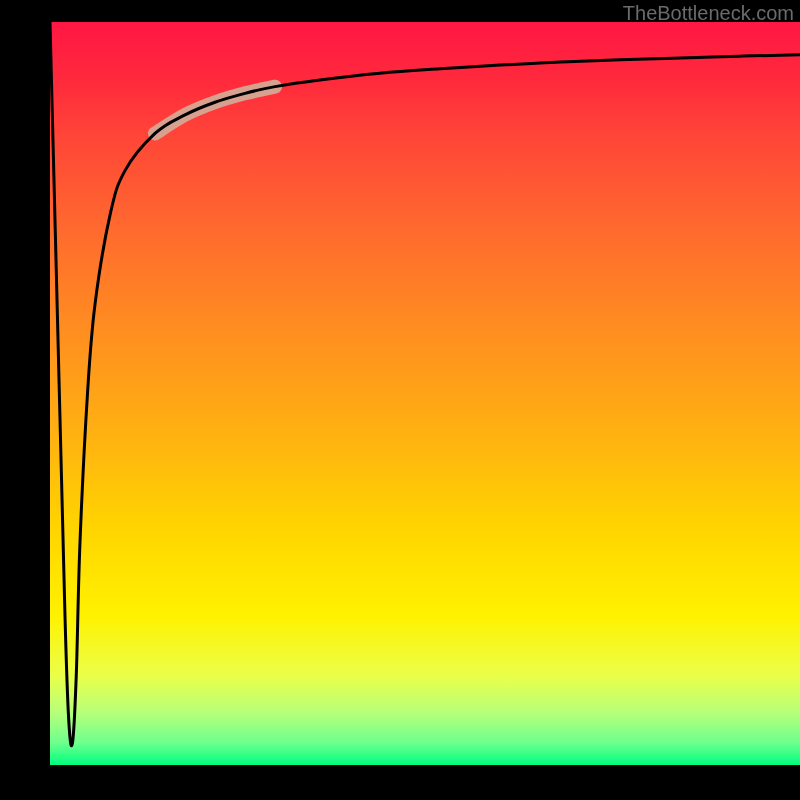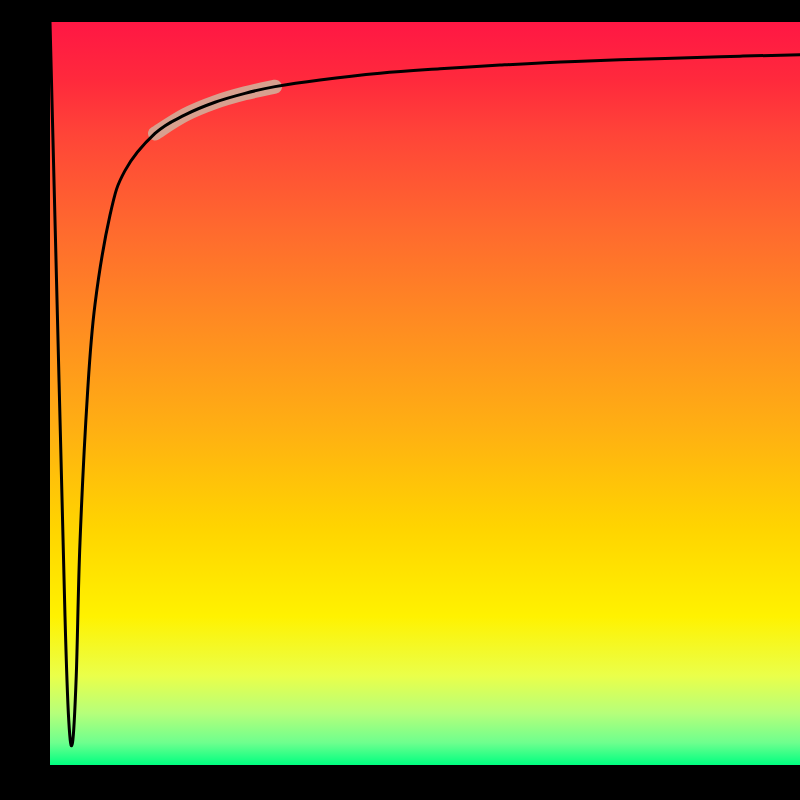--- a/index.html
+++ b/index.html
@@ -42,13 +42,14 @@
 <body>
 
 <div class="stage">
   <div class="plot-bg"></div>
 
   <svg class="curve-layer" viewBox="0 0 750 743" preserveAspectRatio="none">
     <path id="highlight-path" fill="none" stroke="#d8a08f" stroke-width="14" stroke-linecap="round" d="M 105.00 111.45 C 110.40 108.11, 124.20 98.49, 135.00 92.88 C 145.80 87.26, 154.20 84.12, 165.00 80.24 C 175.80 76.37, 184.20 74.14, 195.00 71.33 C 205.80 68.52, 219.60 65.84, 225.00 64.64"></path>
     <path id="curve-path" fill="none" stroke="#000000" stroke-width="3" stroke-linejoin="round" stroke-linecap="round" d="M 0.00 0.00 C 1.35 53.50, 4.80 190.21, 7.50 297.20 C 10.20 404.19, 12.97 522.18, 15.00 594.40 C 17.02 666.62, 17.40 675.68, 18.75 698.42 C 20.10 721.16, 21.15 728.73, 22.50 720.71 C 23.85 712.69, 24.90 689.95, 26.25 653.84 C 27.60 617.73, 27.98 570.92, 30.00 520.10 C 32.02 469.28, 34.80 414.30, 37.50 371.50 C 40.20 328.70, 40.95 314.44, 45.00 282.34 C 49.05 250.24, 54.60 217.25, 60.00 193.18 C 65.40 169.11, 66.90 163.31, 75.00 148.60 C 83.10 133.89, 94.20 121.48, 105.00 111.45 C 115.80 101.42, 124.20 98.49, 135.00 92.88 C 145.80 87.26, 154.20 84.12, 165.00 80.24 C 175.80 76.37, 184.20 74.14, 195.00 71.33 C 205.80 68.52, 211.50 67.05, 225.00 64.64 C 238.50 62.23, 251.10 60.36, 270.00 57.95 C 288.90 55.55, 308.40 53.27, 330.00 51.27 C 351.60 49.26, 368.40 48.28, 390.00 46.81 C 411.60 45.34, 425.70 44.43, 450.00 43.09 C 474.30 41.76, 495.30 40.58, 525.00 39.38 C 554.70 38.18, 585.30 37.34, 615.00 36.41 C 644.70 35.47, 665.70 34.85, 690.00 34.18 C 714.30 33.51, 739.20 32.96, 750.00 32.69"></path>
   </svg>
 
+  <div class="watermark">TheBottleneck.com</div>
 </div>
 
 </body></html>

